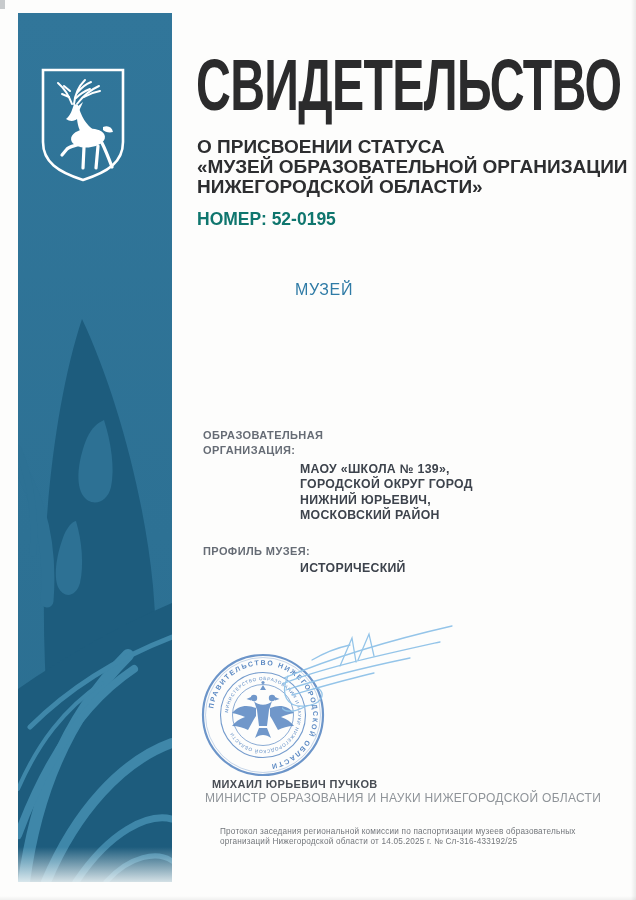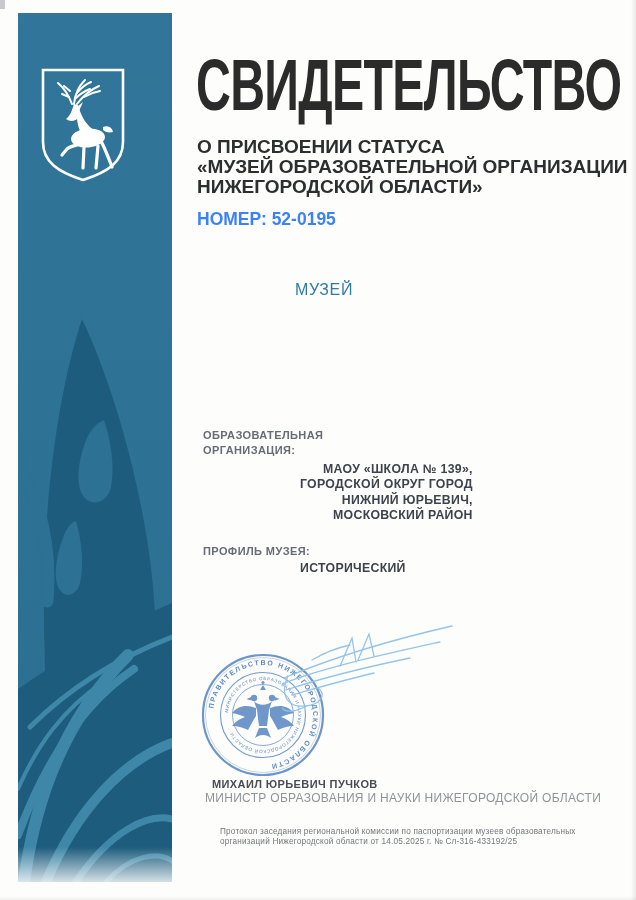--- a/index.html
+++ b/index.html
@@ -26,35 +26,35 @@
     letter-spacing:-1px;white-space:nowrap;
     transform:scaleX(.67);transform-origin:left top;
   }
   .subtitle{
     position:absolute;left:197px;top:137px;
     font-size:19px;font-weight:700;color:#2d2e30;line-height:20px;
     letter-spacing:0;white-space:nowrap;
   }
   .number{
     position:absolute;left:197px;top:209px;
-    font-size:17.5px;font-weight:700;color:#3b82f6;white-space:nowrap;text-align:right;
+    font-size:17.5px;font-weight:700;color:#0f766e;white-space:nowrap;text-align:right;
   }
   .badge{
     position:absolute;left:295px;top:281px;
     font-size:16px;font-weight:400;color:#2f7ba6;letter-spacing:.6px;white-space:nowrap;
   }
   .field-label{
     position:absolute;font-size:11px;font-weight:700;color:#666c75;
     letter-spacing:.4px;line-height:15px;white-space:nowrap;
   }
   .org-label{left:203px;top:428px;}
   .profile-label{left:203px;top:544px;}
   .field-value{
     position:absolute;font-size:12.3px;font-weight:700;color:#3d434c;
-    letter-spacing:.3px;line-height:15.3px;white-space:nowrap;text-align:right;
+    letter-spacing:.3px;line-height:15.3px;white-space:nowrap;
   }
   .org-value{left:300px;top:462px;}
   .profile-value{left:300px;top:561px;}
 
   .stamp{position:absolute;left:200px;top:652px;width:126px;height:126px;opacity:.92;}
   .signature{position:absolute;left:282px;top:616px;width:185px;height:100px;}
 
   .sig-name{
     position:absolute;left:212px;top:778px;
     font-size:11px;font-weight:700;color:#484d54;letter-spacing:.4px;white-space:nowrap;

